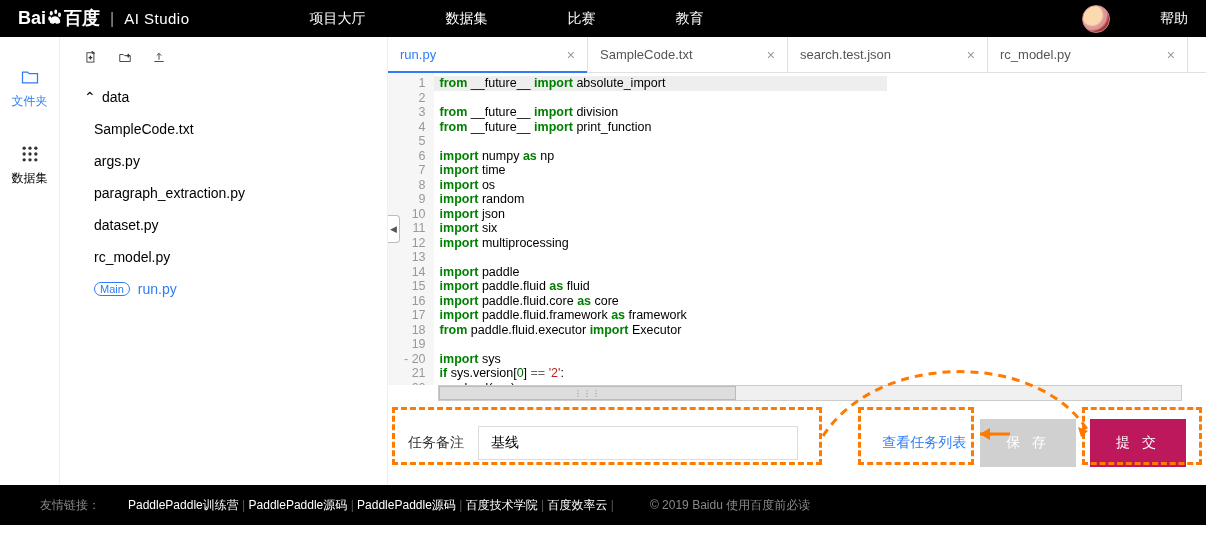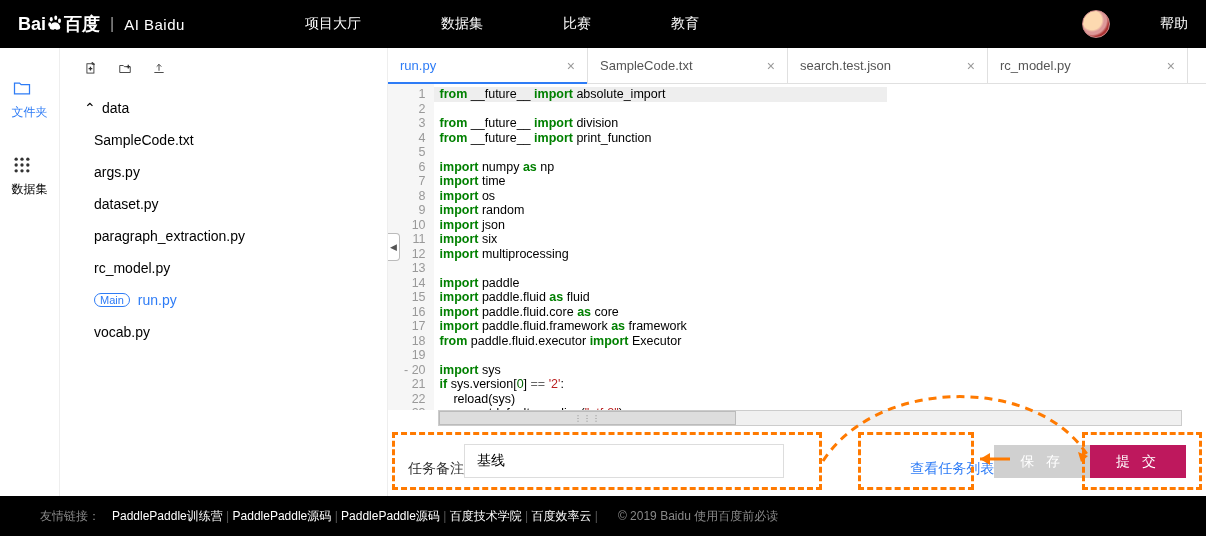--- a/index.html
+++ b/index.html
@@ -1,33 +1,33 @@
 <!DOCTYPE html>
 <html><head>
 <meta charset="utf-8">
 <style>
 * { margin:0; padding:0; box-sizing:border-box; font-family:"Microsoft YaHei","PingFang SC",Arial,sans-serif; }
 body { width:1206px; height:538px; overflow:hidden; background:#fff; }
 
 
-.header { height:48px; background:#000; display:flex; align-items:center; color:#fff; padding:0 18px; }
+.header { height:37px; background:#000; display:flex; align-items:center; color:#fff; padding:0 18px; }
 .logo-area { display:flex; align-items:center; gap:4px; }
 .baidu-paw { font-size:18px; font-weight:bold; }
 .logo-divider { opacity:.6; margin:0 6px; }
 .logo-ai { font-size:15px; letter-spacing:.5px; }
 .nav { display:flex; margin-left:120px; gap:80px; }
 .nav a { color:#fff; font-size:14px; cursor:pointer; }
 .header-right { margin-left:auto; display:flex; align-items:center; gap:50px; }
 .avatar { width:28px; height:28px; border-radius:50%; background:radial-gradient(circle at 35% 35%, #fdd9b0 0 40%, #d99 50% 60%, #a33 70%); border:1px solid #c88; }
 .help-link { color:#fff; font-size:14px; }
 
 
 .main { display:flex; height:448px; }
 .left-rail { width:60px; border-right:1px solid #eee; display:flex; flex-direction:column; align-items:center; padding-top:30px; gap:34px; }
-.rail-item { display:flex; flex-direction:column; gap:6px; font-size:12px; cursor:pointer; }
+.rail-item { display:flex; flex-direction:column; align-items:center; gap:6px; font-size:12px; cursor:pointer; }
 .rail-item.active { color:#2e7cf6; }
 .rail-item.active .rail-icon svg path, .rail-item.active .rail-icon svg rect { stroke:#2e7cf6; }
 .rail-icon svg { width:20px; height:20px; display:block; }
 
 
 .explorer { width:328px; border-right:1px solid #eee; padding-top:14px; }
 .explorer-toolbar { display:flex; gap:20px; padding:0 0 12px 24px; }
 .tb-icon svg { width:14px; height:14px; stroke:#333; }
 .tree { padding-left:6px; font-size:14px; }
 .tree-row { padding:8px 0 8px 18px; cursor:pointer; display:flex; align-items:center; gap:8px; }
@@ -51,56 +51,56 @@
 .code-col .hl-line { background:#eee; display:block; margin-left:-6px; padding-left:6px; margin-right:-200px; }
 .kw { color:#008000; font-weight:bold; }
 .op { color:#666; }
 .num { color:#006400; }
 .str { color:#ba2121; }
 .hscroll { position:relative; height:16px; border:1px solid #ccc; margin:0 24px 0 50px; background:#f0f0f0; }
 .hscroll .thumb { position:absolute; left:0; top:0; height:100%; width:40%; background:#ddd; border:1px solid #bbb; }
 .hscroll .grip { position:absolute; left:50%; top:50%; transform:translate(-50%,-50%); letter-spacing:1px; font-size:8px; color:#888; }
 
 
-.action-bar { position:relative; display:flex; align-items:flex-end; padding:18px 20px; }
+.action-bar { position:relative; display:flex; align-items:center; padding:18px 20px; gap:14px; }
 .action-bar .lbl { font-size:14px; color:#333; }
 .remark-input { flex:0 0 320px; height:34px; border:1px solid #ddd; padding:0 12px; font-size:14px; }
 .action-spacer { flex:1; }
 .link-tasks { color:#2e7cf6; font-size:14px; cursor:pointer; }
-.btn { height:33px; padding:0 26px; border:none; font-size:14px; letter-spacing:4px; cursor:pointer; }
+.btn { height:48px; padding:0 26px; border:none; font-size:14px; letter-spacing:4px; cursor:pointer; }
 .btn-save { background:#d0d0d0; color:#fff; }
 .btn-submit { background:#be185d; color:#fff; }
 
 
 .dash-box { position:absolute; border:3px dashed #ff7a00; pointer-events:none; }
 .dash-arrow { position:absolute; pointer-events:none; }
 
 
-.footer { height:40px; background:#000; color:#888; font-size:12px; display:flex; align-items:center; padding:0 40px; gap:12px; }
+.footer { height:40px; background:#000; color:#888; font-size:12px; display:flex; align-items:center; padding:0 40px; gap:28px; }
 .footer a { color:#ffffff; }
 .footer .sep { color:#555; }
 </style>
 </head>
 <body>
 
 <div class="header">
   <div class="logo-area">
     <span class="baidu-paw">
       <span>Bai</span><span style="display:inline-block;vertical-align:-2px;"><svg width="18" height="18" viewBox="0 0 24 24">
             <g fill="#fff">
               <ellipse cx="7" cy="7" rx="2" ry="3"></ellipse>
               <ellipse cx="13" cy="5" rx="2" ry="3"></ellipse>
               <ellipse cx="18" cy="9" rx="2" ry="3"></ellipse>
               <ellipse cx="5" cy="14" rx="2" ry="3"></ellipse>
               <path d="M12 11c4 0 7 4 7 7 0 2-2 3-4 3s-2-1-3-1-1 1-3 1-4-1-4-3c0-3 3-7 7-7z"></path>
             </g>
           </svg></span><span>百度</span>
     </span>
     <span class="logo-divider">|</span>
-    <span class="logo-ai">AI Baidu</span>
+    <span class="logo-ai">AI Studio</span>
   </div>
   <div class="nav">
     <a>项目大厅</a>
     <a>数据集</a>
     <a>比赛</a>
     <a>教育</a>
   </div>
   <div class="header-right">
     <div class="avatar"></div>
     <a class="help-link">帮助</a>
@@ -153,34 +153,31 @@
     </div>
     <div class="tree" id="tree">
         <div class="tree-row"><span class="caret">⌃</span> data</div>
         <div class="tree-row indent ">
           <span class="fname">SampleCode.txt</span>
         </div>
         <div class="tree-row indent ">
           <span class="fname">args.py</span>
         </div>
         <div class="tree-row indent ">
+          <span class="fname">paragraph_extraction.py</span>
+        </div>
+        <div class="tree-row indent ">
           <span class="fname">dataset.py</span>
-        </div>
-        <div class="tree-row indent ">
-          <span class="fname">paragraph_extraction.py</span>
         </div>
         <div class="tree-row indent ">
           <span class="fname">rc_model.py</span>
         </div>
         <div class="tree-row indent selected">
           <span class="badge">Main</span>
           <span class="fname">run.py</span>
-        </div>
-        <div class="tree-row indent ">
-          <span class="fname">vocab.py</span>
         </div>
       </div>
   </div>
 
   <div class="editor-area">
     <div class="tabs" id="tabs">
         <div class="tab active">
           <span>run.py</span>
           <span class="close">×</span>
         </div>

